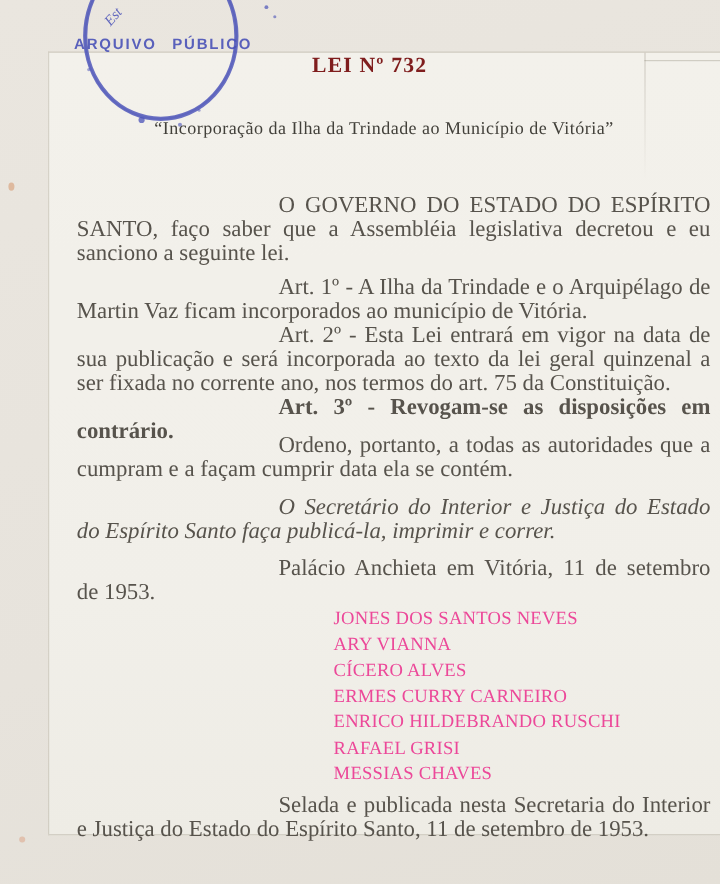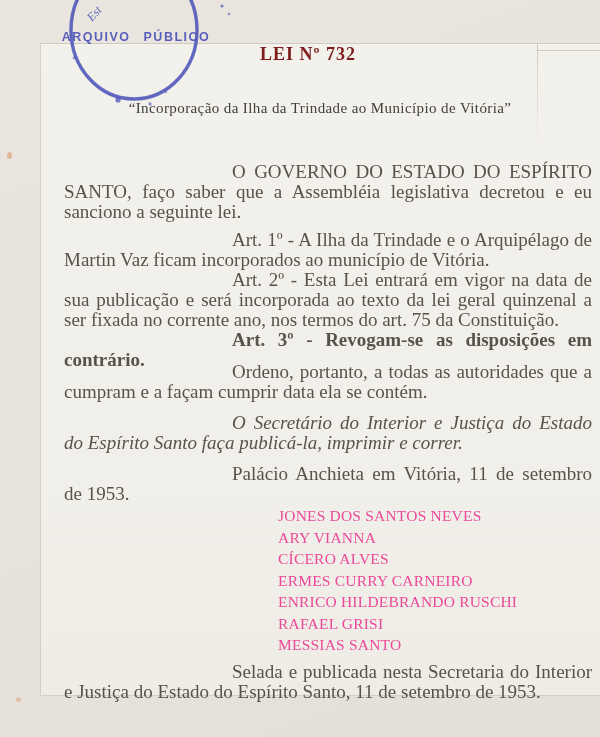--- a/index.html
+++ b/index.html
@@ -118,18 +118,18 @@
 
   <p class="para p7">Palácio Anchieta em Vitória, 11 de setembro de 1953.</p>
 
   <div class="signatures">
     <div>JONES DOS SANTOS NEVES</div>
     <div>ARY VIANNA</div>
     <div>CÍCERO ALVES</div>
     <div>ERMES CURRY CARNEIRO</div>
     <div>ENRICO HILDEBRANDO RUSCHI</div>
     <div>RAFAEL GRISI</div>
-    <div>MESSIAS SANTO</div>
+    <div>MESSIAS CHAVES</div>
   </div>
 
   <p class="para p8">Selada e publicada nesta Secretaria do Interior e Justiça do Estado do Espírito Santo, 11 de setembro de 1953.</p>
 
 </div>
 
 </body></html>

